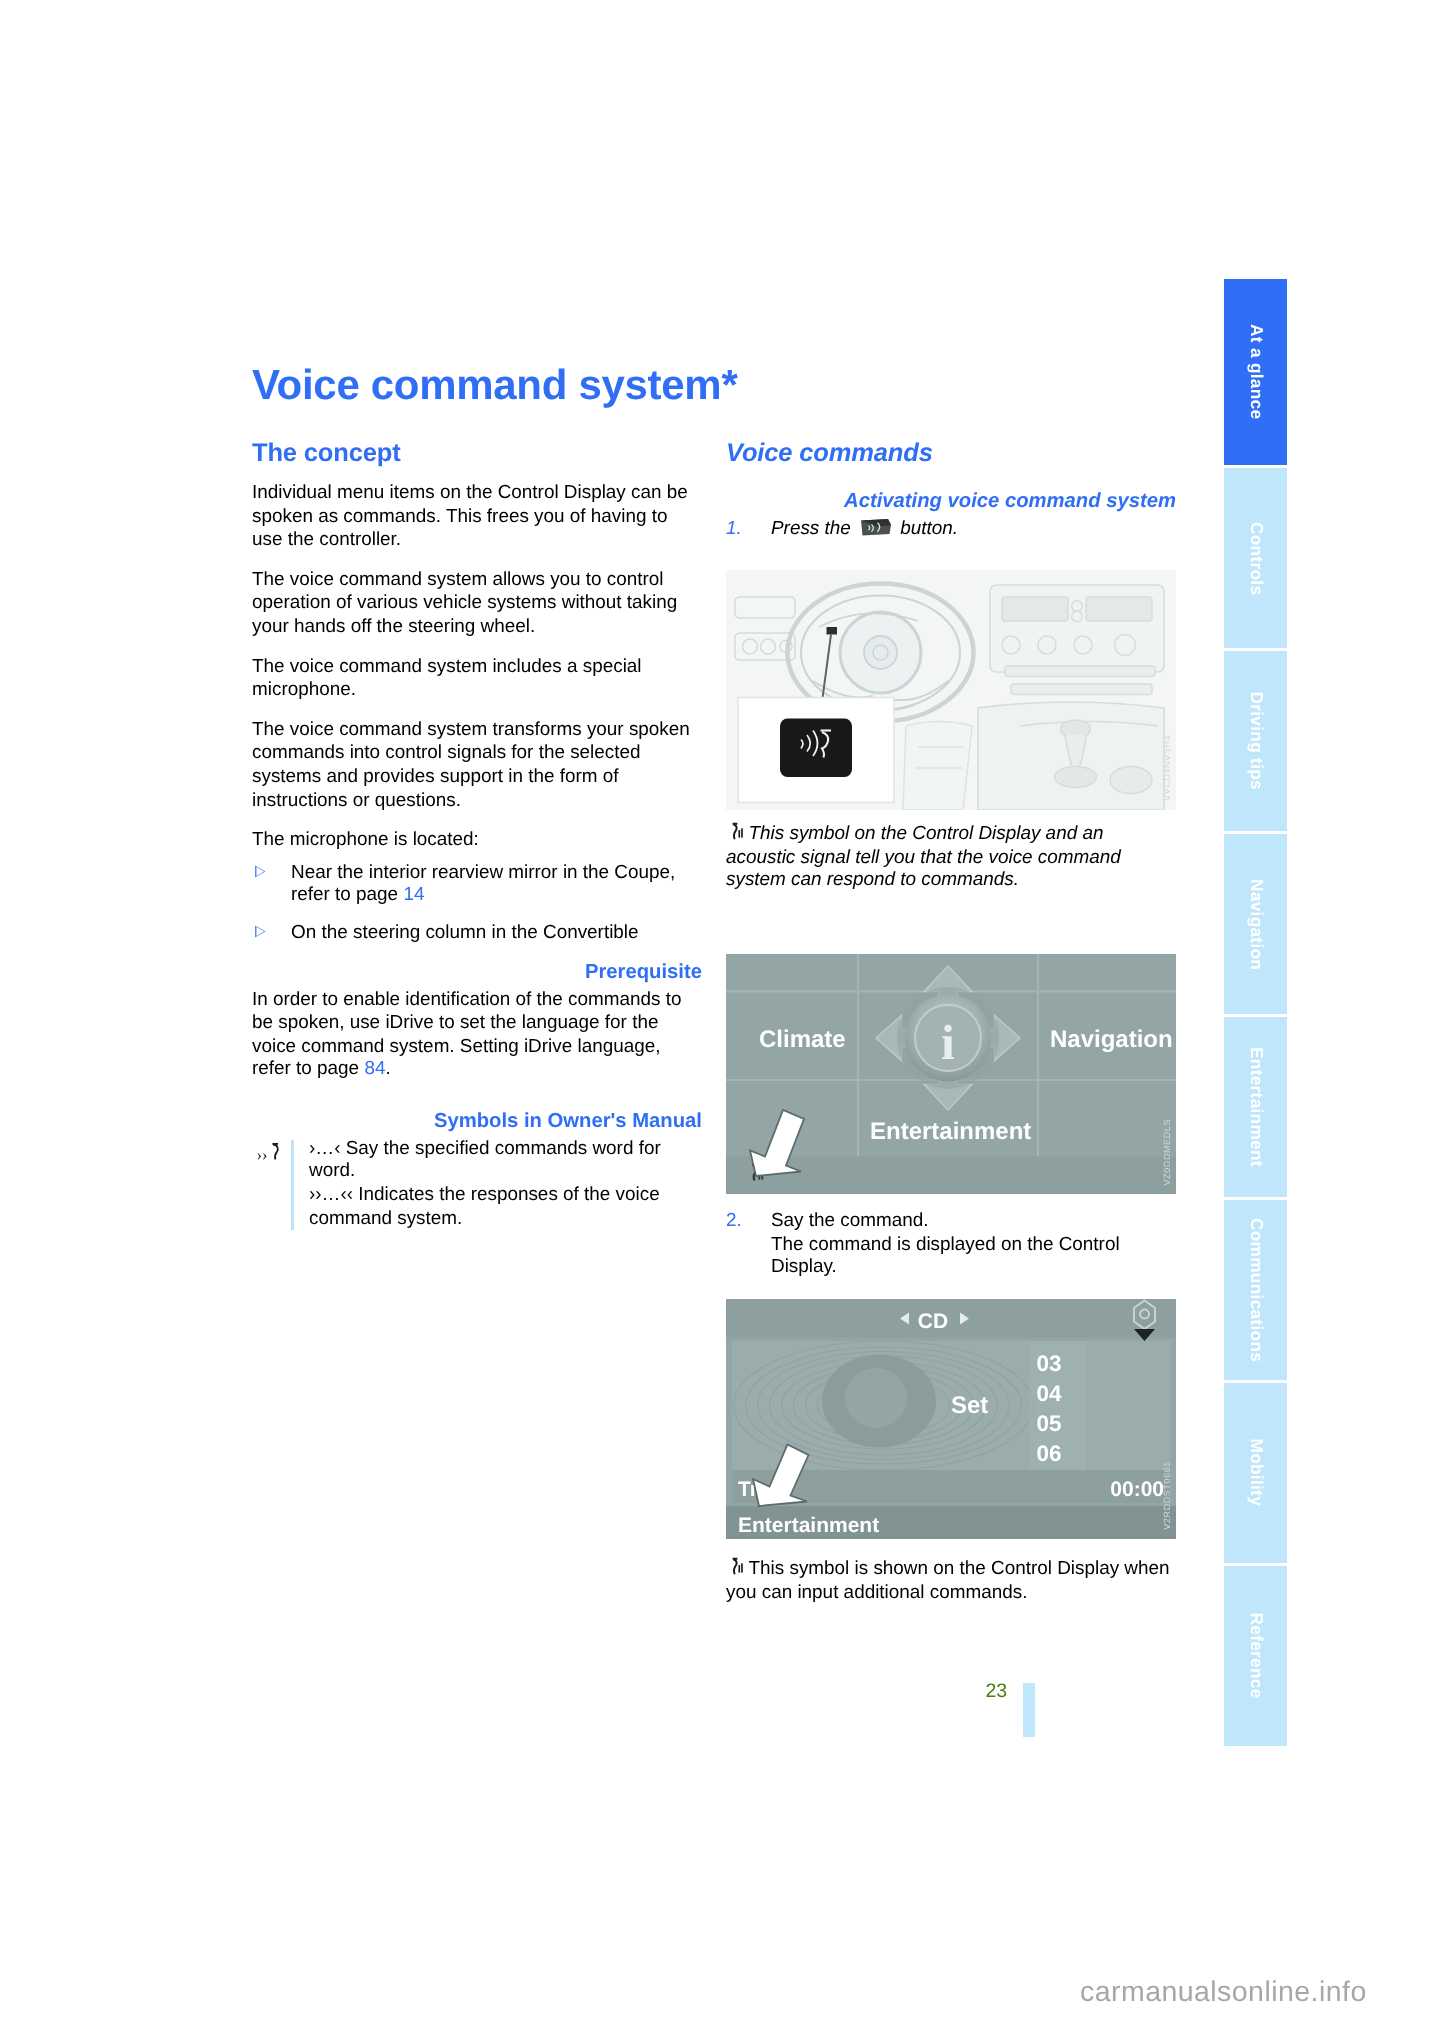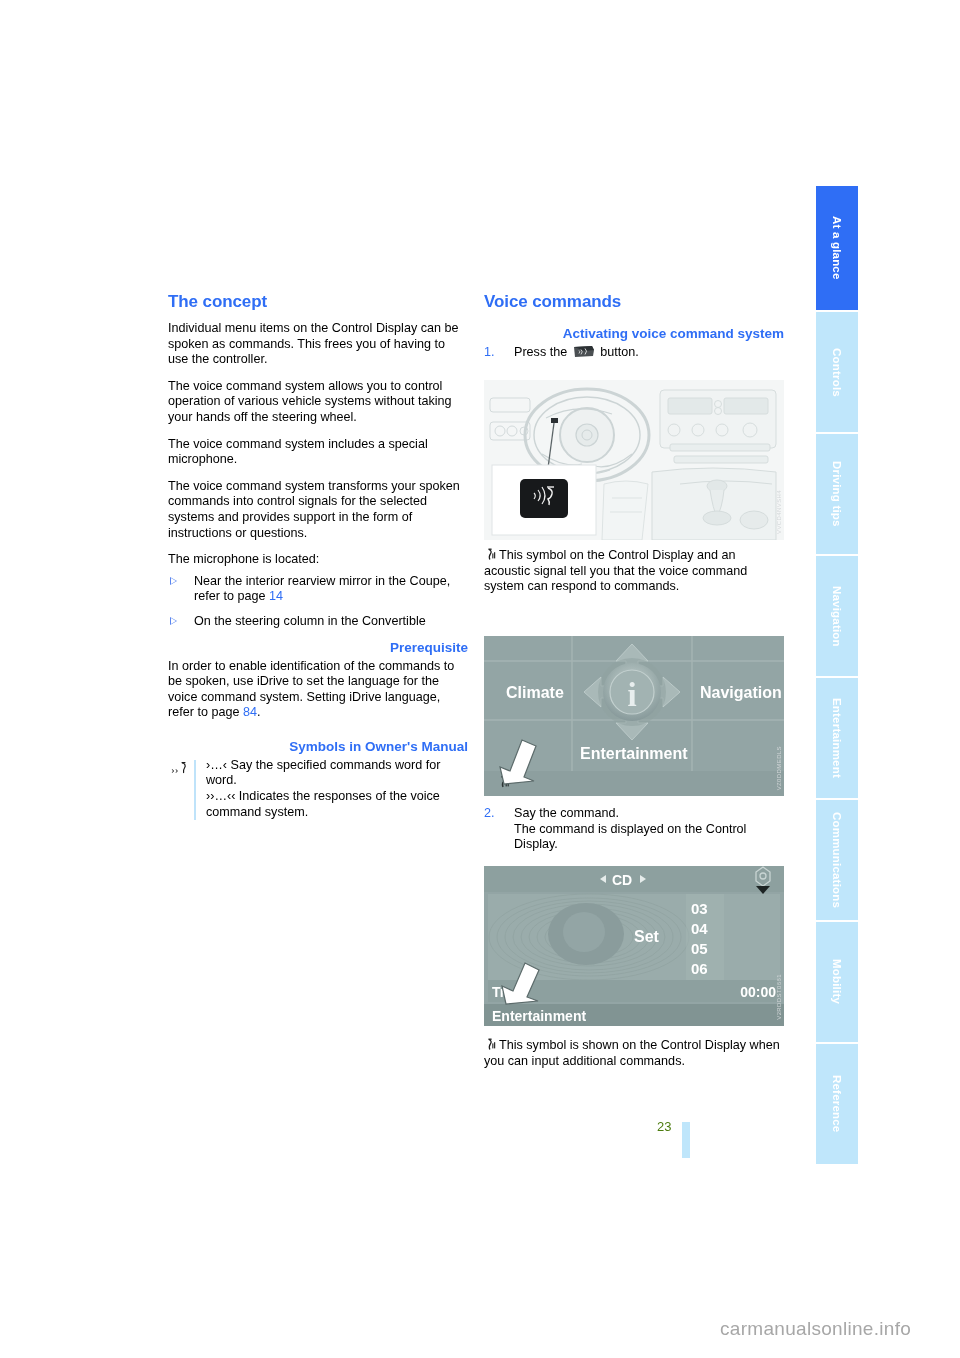--- a/index.html
+++ b/index.html
@@ -17,21 +17,21 @@
   
   #page-title {
     position:absolute; left:168px; top:222px;
     font-size:28px; font-weight:bold; color:#2f6ef5;
     letter-spacing:-0.2px;
   }
 
   
   .col { position:absolute; width:300px; }
   #col-left  { left:168px; top:292px; }
-  #col-right { left:484px; top:292px; }
+  #col-right { left:484px; top:292px;font-style:italic; }
 
   h2.sec {
     font-size:17px; font-weight:bold; color:#2f6ef5;
     margin:0 0 9px 0; letter-spacing:-0.1px;
   }
   h3.sub {
     font-size:13.5px; font-weight:bold; color:#2f6ef5;
     margin:0 0 4px 0;
     text-align:right;
   }
@@ -99,21 +99,21 @@
 
   .figcode{
     position:absolute; right:2px; bottom:6px;
     font-size:6px; color:#d3d7d9;
     writing-mode:vertical-rl; transform:rotate(180deg);
     letter-spacing:0.4px; font-family:"Liberation Sans",sans-serif;
   }
 
   
   .cap { position:absolute; width:300px; font-size:12.6px; line-height:15.6px; color:#000; }
-  #cap-1 { left:484px; top:548px; }
+  #cap-1 { left:484px; top:548px;font-style:italic; }
   #cap-2 { left:484px; top:1038px; }
   .cap .vsym { display:inline-block; width:13px; height:13px; vertical-align:-2px; margin-right:2px; }
 
   
   .inline-btn{
     display:inline-block; width:22px; height:13px; vertical-align:-2px;
     margin:0 2px;
   }
 
   
@@ -141,20 +141,21 @@
   #watermark {
     position:absolute; left:679px; top:1318px;
     font-size:19px; color:#a7a7a7; letter-spacing:0.3px;margin-left:41px;
   }
 </style>
 </head>
 <body>
 
 <div class="page">
 
+  <h1 id="page-title">Voice command system*</h1>
 
   <div class="col" id="col-left">
 
     <h2 class="sec">The concept</h2>
 
     <p class="body">Individual menu items on the Control Display can be spoken as commands. This frees you of having to use the controller.</p>
     <p class="body">The voice command system allows you to control operation of various vehicle systems without taking your hands off the steering wheel.</p>
     <p class="body">The voice command system includes a special microphone.</p>
     <p class="body">The voice command system transforms your spoken commands into control signals for the selected systems and provides support in the form of instructions or questions.</p>
     <p class="body tight">The microphone is located:</p>

